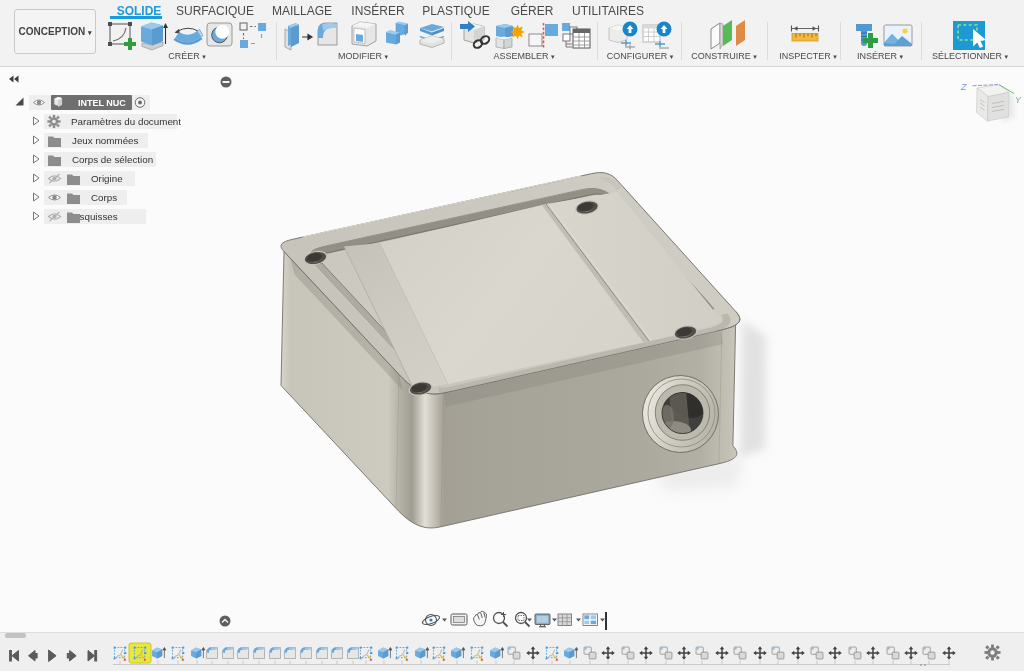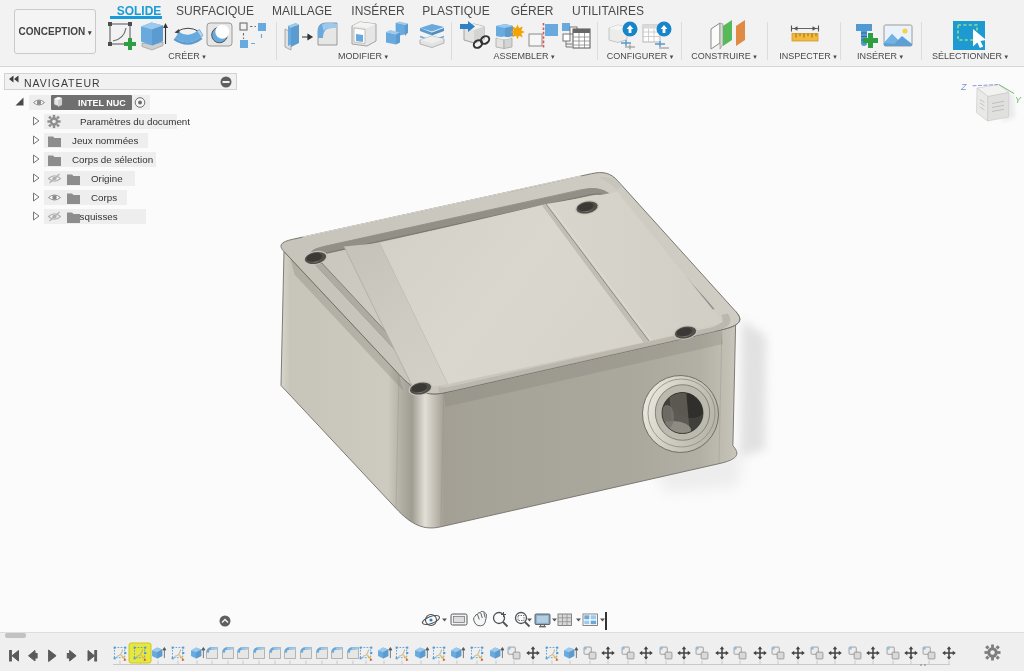--- a/index.html
+++ b/index.html
@@ -325,40 +325,37 @@
 <circle cx="905" cy="31" r="2.6" fill="#f6d345"></circle>
 <path d="M 884 43 l 8 -9 l 6 6 l 4 -4 l 10 8 l 0 2 l -28 0 Z" fill="#5e9fd4"></path>
 <path d="M 884 43 l 8 -9 l 6 6 l -3.5 3.9 Z" fill="#74b2e2"></path>
 
 <rect x="953" y="21" width="32" height="29" fill="#1e9ad3"></rect>
 <rect x="958" y="25" width="19" height="15" fill="none" stroke="#8ce08c" stroke-width="1.6" stroke-dasharray="3 2.4"></rect>
 <path d="M 973 29 l 0 17.5 l 4.3 -4 l 2.6 5.6 l 3.2 -1.5 l -2.6 -5.5 l 5.6 -1 Z" fill="#fff"></path>
 </svg>
 
 </div>
-<div id="nav-head">
-      <span>NAVIGATEUR</span>
-    </div>
 <svg width="250" height="160" viewBox="0 0 250 160" style="position:absolute;left:0;top:71px">
 <g fill="#3e3e3e">
         <path d="M 9 8 l 4.5 -3.5 v 7 Z M 14 8 l 4.5 -3.5 v 7 Z"></path>
       </g>
 <circle cx="226" cy="11" r="5.5" fill="#5f5f5f"></circle>
       <rect x="222.5" y="10" width="7" height="2" fill="#f1f1f1"></rect>
 </svg>
 <div class="trow" style="left:29px;top:95px;width:121px;height:15px"></div>
 <div class="trow" style="left:44px;top:114px;width:133px;height:15px"></div>
 <div class="trow" style="left:44px;top:133px;width:104px;height:15px"></div>
 <div class="trow" style="left:44px;top:152px;width:112px;height:15px"></div>
 <div class="trow" style="left:44px;top:171px;width:91px;height:15px"></div>
 <div class="trow" style="left:44px;top:190px;width:83px;height:15px"></div>
 <div class="trow" style="left:44px;top:209px;width:102px;height:15px"></div>
 <div style="position:absolute;left:51px;top:95px;width:81px;height:15px;background:#6f6f6f;border-radius:1px"></div>
 <span class="ttext" style="left:78px;top:98px;color:#fff;font-size:9px;font-weight:bold">INTEL NUC</span>
-<span class="ttext" style="left:80px;top:116px">Paramètres du document</span>
+<span class="ttext" style="left:71px;top:116px">Paramètres du document</span>
 <span class="ttext" style="left:72px;top:135px">Jeux nommées</span>
 <span class="ttext" style="left:72px;top:154px">Corps de sélection</span>
 <span class="ttext" style="left:91px;top:173px">Origine</span>
 <span class="ttext" style="left:91px;top:192px">Corps</span>
 <span class="ttext" style="left:73px;top:211px">Esquisses</span>
 <svg width="250" height="145" viewBox="0 0 250 145" style="position:absolute;left:0;top:93px">
 
 <path d="M 23.5 4.5 v 8 h -8 Z" fill="#4a4a4a"></path>
 <g id="eye1">
         <path d="M 33.5 9.5 q 5.5 -5 11 0 q -5.5 5 -11 0 Z" fill="#fff" stroke="#8a8a8a" stroke-width="1"></path>

